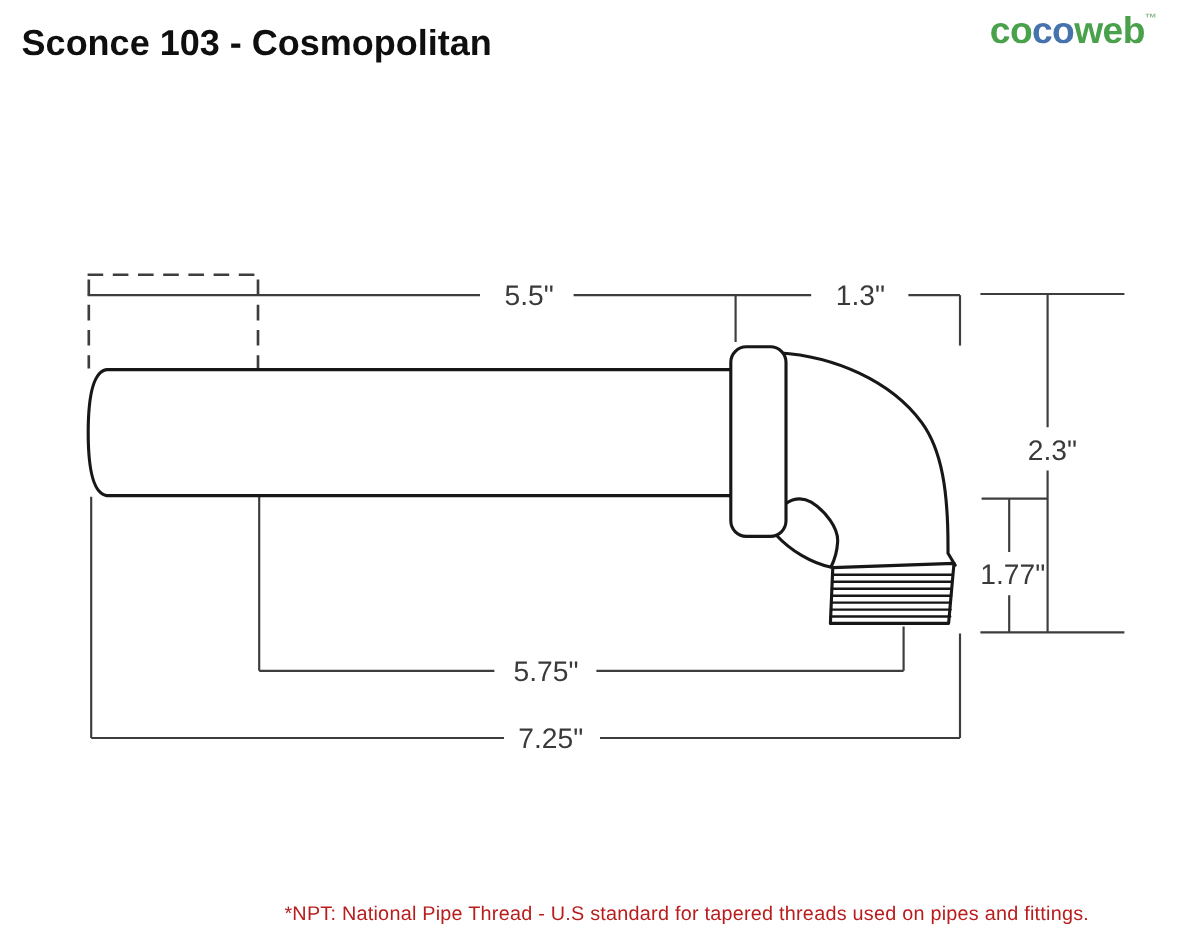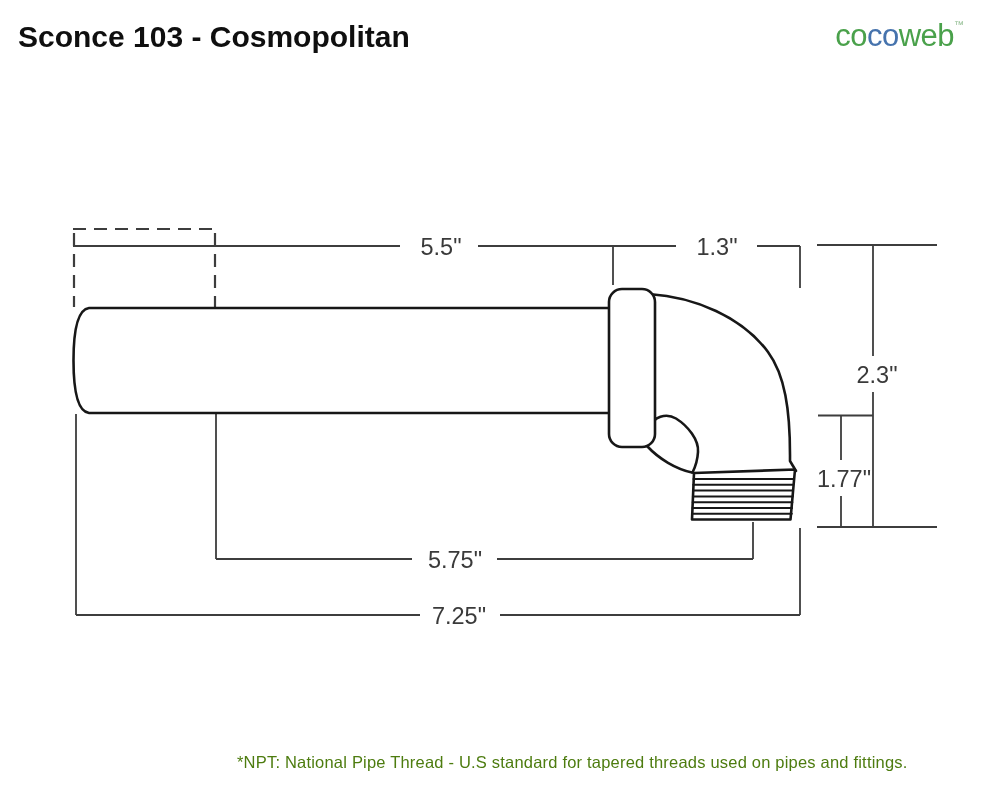--- a/index.html
+++ b/index.html
@@ -6,29 +6,29 @@
   .page{
     position:relative;width:990px;height:792px;background:#ffffff;overflow:hidden;
     font-family:"Liberation Sans", sans-serif;
     text-align:right;
   }
   .title{
     position:absolute;left:18px;top:20px;
     font-size:30px;font-weight:700;color:#0f0f0f;letter-spacing:0px;
   }
   .logo{
-    position:absolute;right:26px;top:18px;
-    font-size:31px;font-weight:400;letter-spacing:-0.5px;white-space:nowrap;
+    position:absolute;right:26px;top:8px;
+    font-size:31px;font-weight:700;letter-spacing:-0.5px;white-space:nowrap;
   }
   .logo .g{color:#4aa14b;}
   .logo .b{color:#4673ad;}
   .logo .tm{font-size:10px;color:#8bb98b;vertical-align:18px;letter-spacing:0;}
   .footnote{
     position:absolute;left:237px;top:753px;
-    font-size:16.5px;color:#4d7c0f;letter-spacing:0.2px;white-space:nowrap;
+    font-size:16.5px;color:#b91c1c;letter-spacing:0.2px;white-space:nowrap;
   }
   svg.drawing{position:absolute;left:0;top:0;}
   svg.drawing text{
     font-family:"Liberation Sans", sans-serif;
     font-size:23.5px;
   }
 </style>
 </head>
 <body>
 

